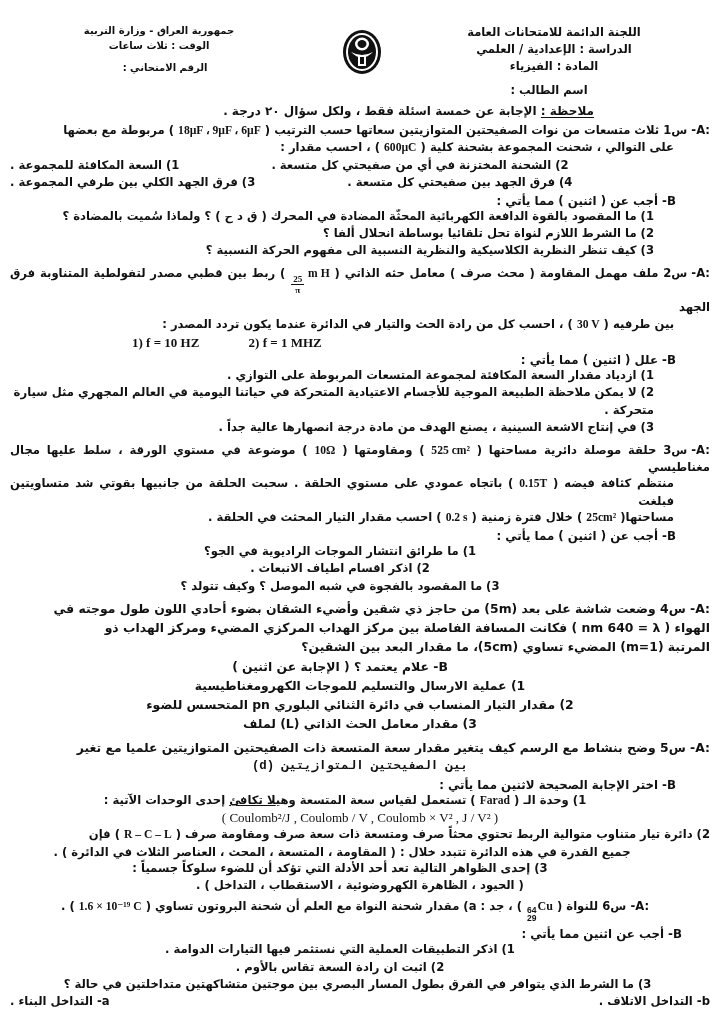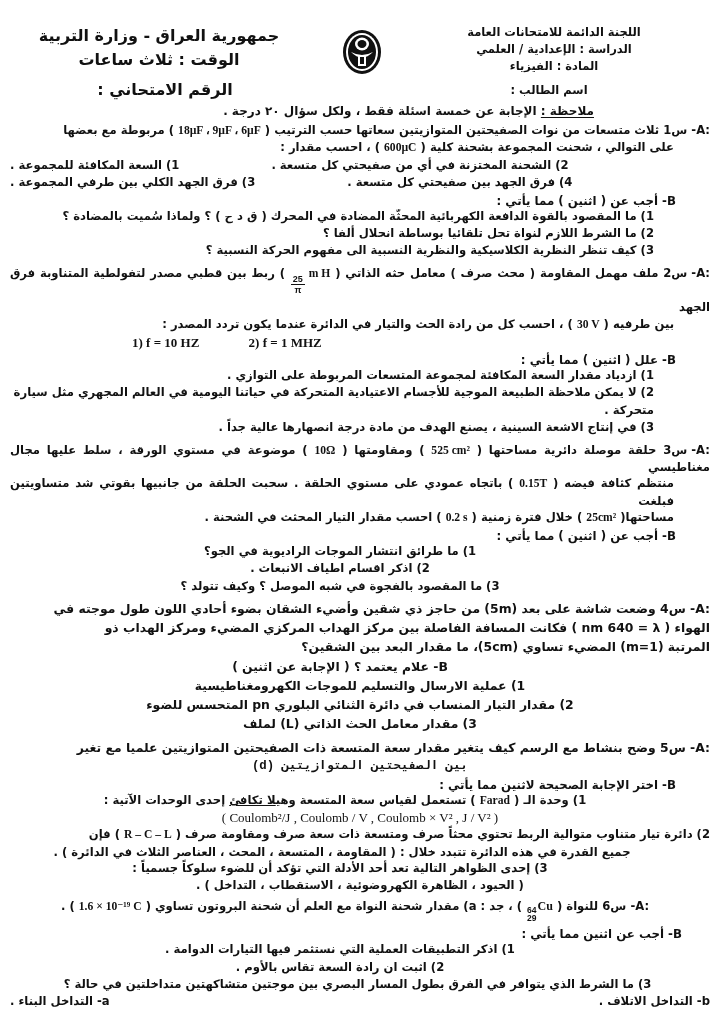--- a/index.html
+++ b/index.html
@@ -44,21 +44,21 @@
     font-weight: bold;
     letter-spacing: 0.1px;
   }
   .hdr-left {
     position: absolute;
     top: 24px;
     left: 14px;
     width: 290px;
     text-align: center;
     line-height: 1.48;
-    font-size: 16px;
+    font-size: 10px;
     font-weight: bold;
   }
   .hdr-right div, .hdr-left div { white-space: nowrap; }
   .hdr-right .name-line {
     margin-top: 7px;
     text-align: center;
     padding-right: 10px;
   }
   .hdr-left .num-line {
     margin-top: 7px;
@@ -167,21 +167,21 @@
   }
 
   
   .frac {
     display: inline-flex;
     flex-direction: column;
     align-items: center;
     vertical-align: -0.45em;
     line-height: 1;
     direction: ltr;
-    font-family: Liberation Sans, sans-serif;
+    font-family: Liberation Serif, serif;
     margin: 4px 1px;
   }
   .frac .num { font-size: 9px; border-bottom: 1px solid #111; padding: 0 2px 0px 2px; }
   .frac .den { font-size: 9px; padding-top: 1px; }
 
   
   .iso {
     display: inline-flex;
     flex-direction: column;
     align-items: flex-start;
@@ -313,21 +313,21 @@
       <div class="qline justify indent1">
         <span>منتظم كثافة فيضه (</span>
         <span class="ltr">0.15T</span>
         <span>) باتجاه عمودي على مستوي الحلقة . سحبت الحلقة من جانبيها بقوتي شد متساويتين فبلغت</span>
       </div>
       <div class="qline indent1">
         <span>مساحتها(</span>
         <span class="ltr">25cm²</span>
         <span>) خلال فترة زمنية (</span>
         <span class="ltr">0.2 s</span>
-        <span>) احسب مقدار التيار المحثث في الشحنة .</span>
+        <span>) احسب مقدار التيار المحثث في الحلقة .</span>
       </div>
       <div class="bsec">B- أجب عن ( اثنين ) مما يأتي :</div>
       <div class="items item-shift">1) ما طرائق انتشار الموجات الراديوية في الجو؟</div>
       <div class="items item-shift">2) اذكر  اقسام اطياف الانبعاث .</div>
       <div class="items item-shift">3) ما المقصود بالفجوة في شبه الموصل ؟ وكيف تتولد ؟</div>
     </div>
 
     <div class="qblock gap-sm">
       <div class="modern justify">
         <span class="ltr-sans">س4 -A:</span>

